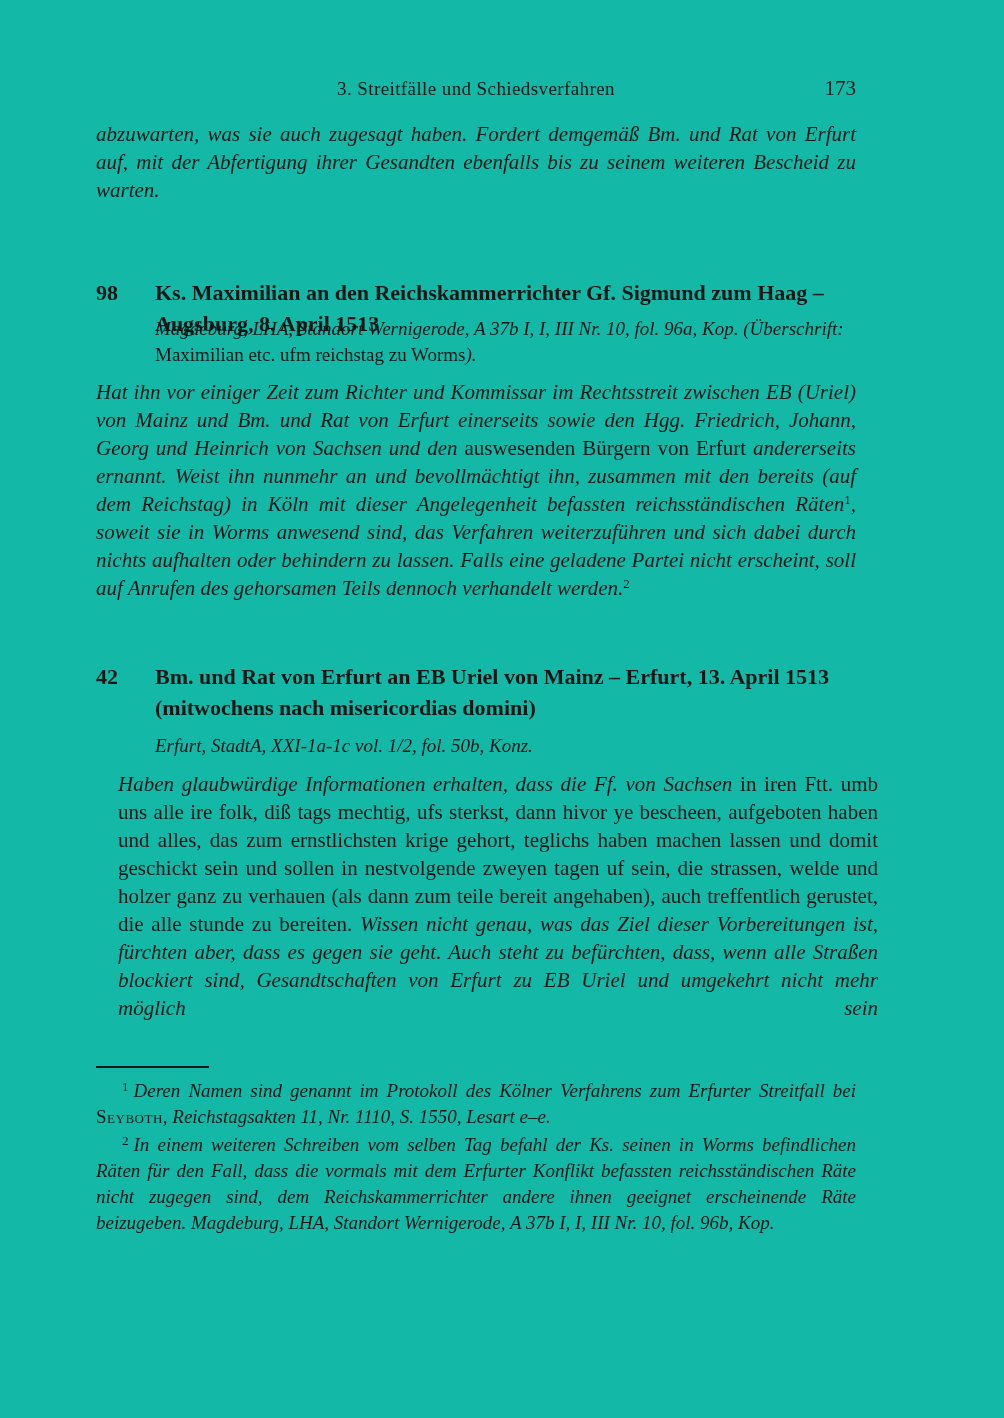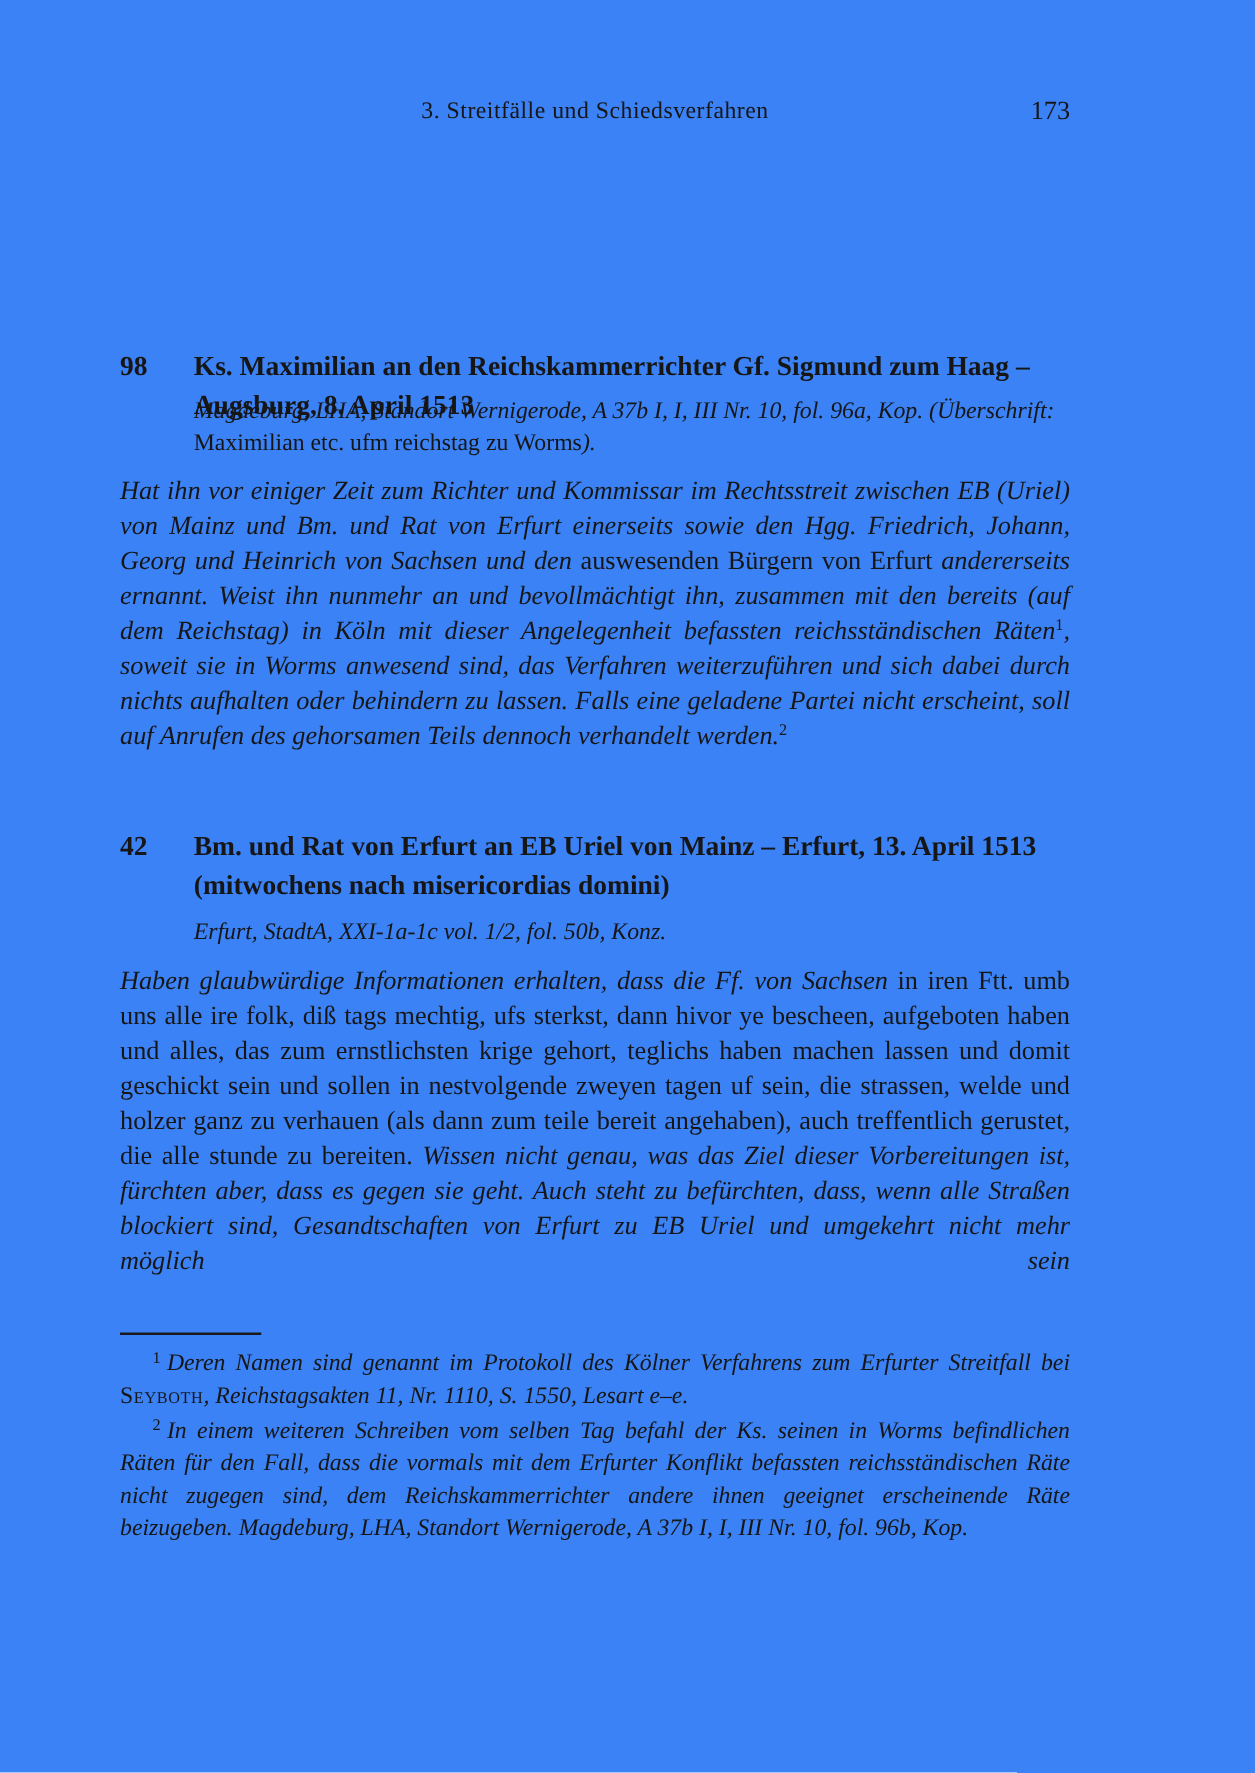--- a/index.html
+++ b/index.html
@@ -1,37 +1,37 @@
 <!DOCTYPE html>
 <html><head>
 <meta charset="utf-8">
 <style>
   * { margin:0; padding:0; box-sizing:border-box; }
   html,body { background:#ffffff; }
   .page {
     position:relative;
     width:1004px; height:1418px;
-    background:#3b82f6;
+    background:#14b8a6;
     color:#161616;
     font-family:"Liberation Serif","DejaVu Serif",serif;
     margin:0 auto;
     overflow:hidden;
   }
   .abs { position:absolute; left:96px; width:760px; }
 
   
   .running-head { top:78px; font-size:19px; }
   .section-title { display:block; text-align:center; letter-spacing:0.4px; }
   .page-number { position:absolute; right:0; top:-2px; font-size:21px; }
 
   
   .body-par { font-size:21px; line-height:28px; text-align:justify; }
   .italic { font-style:italic; }
   .roman  { font-style:normal; }
-  .justify-last { text-align-last:justify; }
+  .justify-last { text-align-last:justify;margin-left:22px; }
 
   
   .entry-head { font-weight:bold; font-size:22px; line-height:31px; padding-left:59px; position:absolute; }
   .entry-num  { position:absolute; left:0; top:0; }
 
   
   .source { position:absolute; left:155px; width:701px; font-size:19px; line-height:26px; font-style:italic; text-align:left; }
 
   
   .fnref { font-size:13px; font-style:normal; vertical-align:7px; line-height:0; }
@@ -56,20 +56,21 @@
 </head>
 <body>
 
 <div class="page">
 
   <header class="abs running-head">
     <span class="section-title">3. Streitfälle und Schiedsverfahren</span>
     <span class="page-number">173</span>
   </header>
 
+  <p class="abs body-par italic pos-cont">abzuwarten, was sie auch zugesagt haben. Fordert demgemäß Bm. und Rat von Erfurt auf, mit der Abfertigung ihrer Gesandten ebenfalls bis zu seinem weiteren Bescheid zu warten.</p>
 
   <div class="entry-head pos-e98h">
     <span class="entry-num">98</span>
     <span class="entry-title">Ks. Maximilian an den Reichskammerrichter Gf. Sigmund zum Haag – Augsburg, 8. April 1513</span>
   </div>
 
   <p class="source pos-e98src"><span class="italic">Magdeburg, LHA, Standort Wernigerode, A 37b I, I, III Nr. 10, fol. 96a, Kop. (Überschrift: </span><span class="roman">Maximilian etc. ufm reichstag zu Worms</span><span class="italic">).</span></p>
 
   <p class="abs body-par italic pos-e98sum"><span>Hat ihn vor einiger Zeit zum Richter und Kommissar im Rechtsstreit zwischen EB (Uriel) von Mainz und Bm. und Rat von Erfurt einerseits sowie den Hgg. Friedrich, Johann, Georg und Heinrich von Sachsen und den </span><span class="roman">auswesenden Bürgern von Erfurt</span><span> andererseits ernannt. Weist ihn nunmehr an und bevollmächtigt ihn, zusammen mit den bereits (auf dem Reichstag) in Köln mit dieser Angelegenheit befassten reichsständischen Räten</span><sup class="fnref">1</sup><span>, soweit sie in Worms anwesend sind, das Verfahren weiterzuführen und sich dabei durch nichts aufhalten oder behindern zu lassen. Falls eine geladene Partei nicht erscheint, soll auf Anrufen des gehorsamen Teils dennoch verhandelt werden.</span><sup class="fnref">2</sup></p>
 

